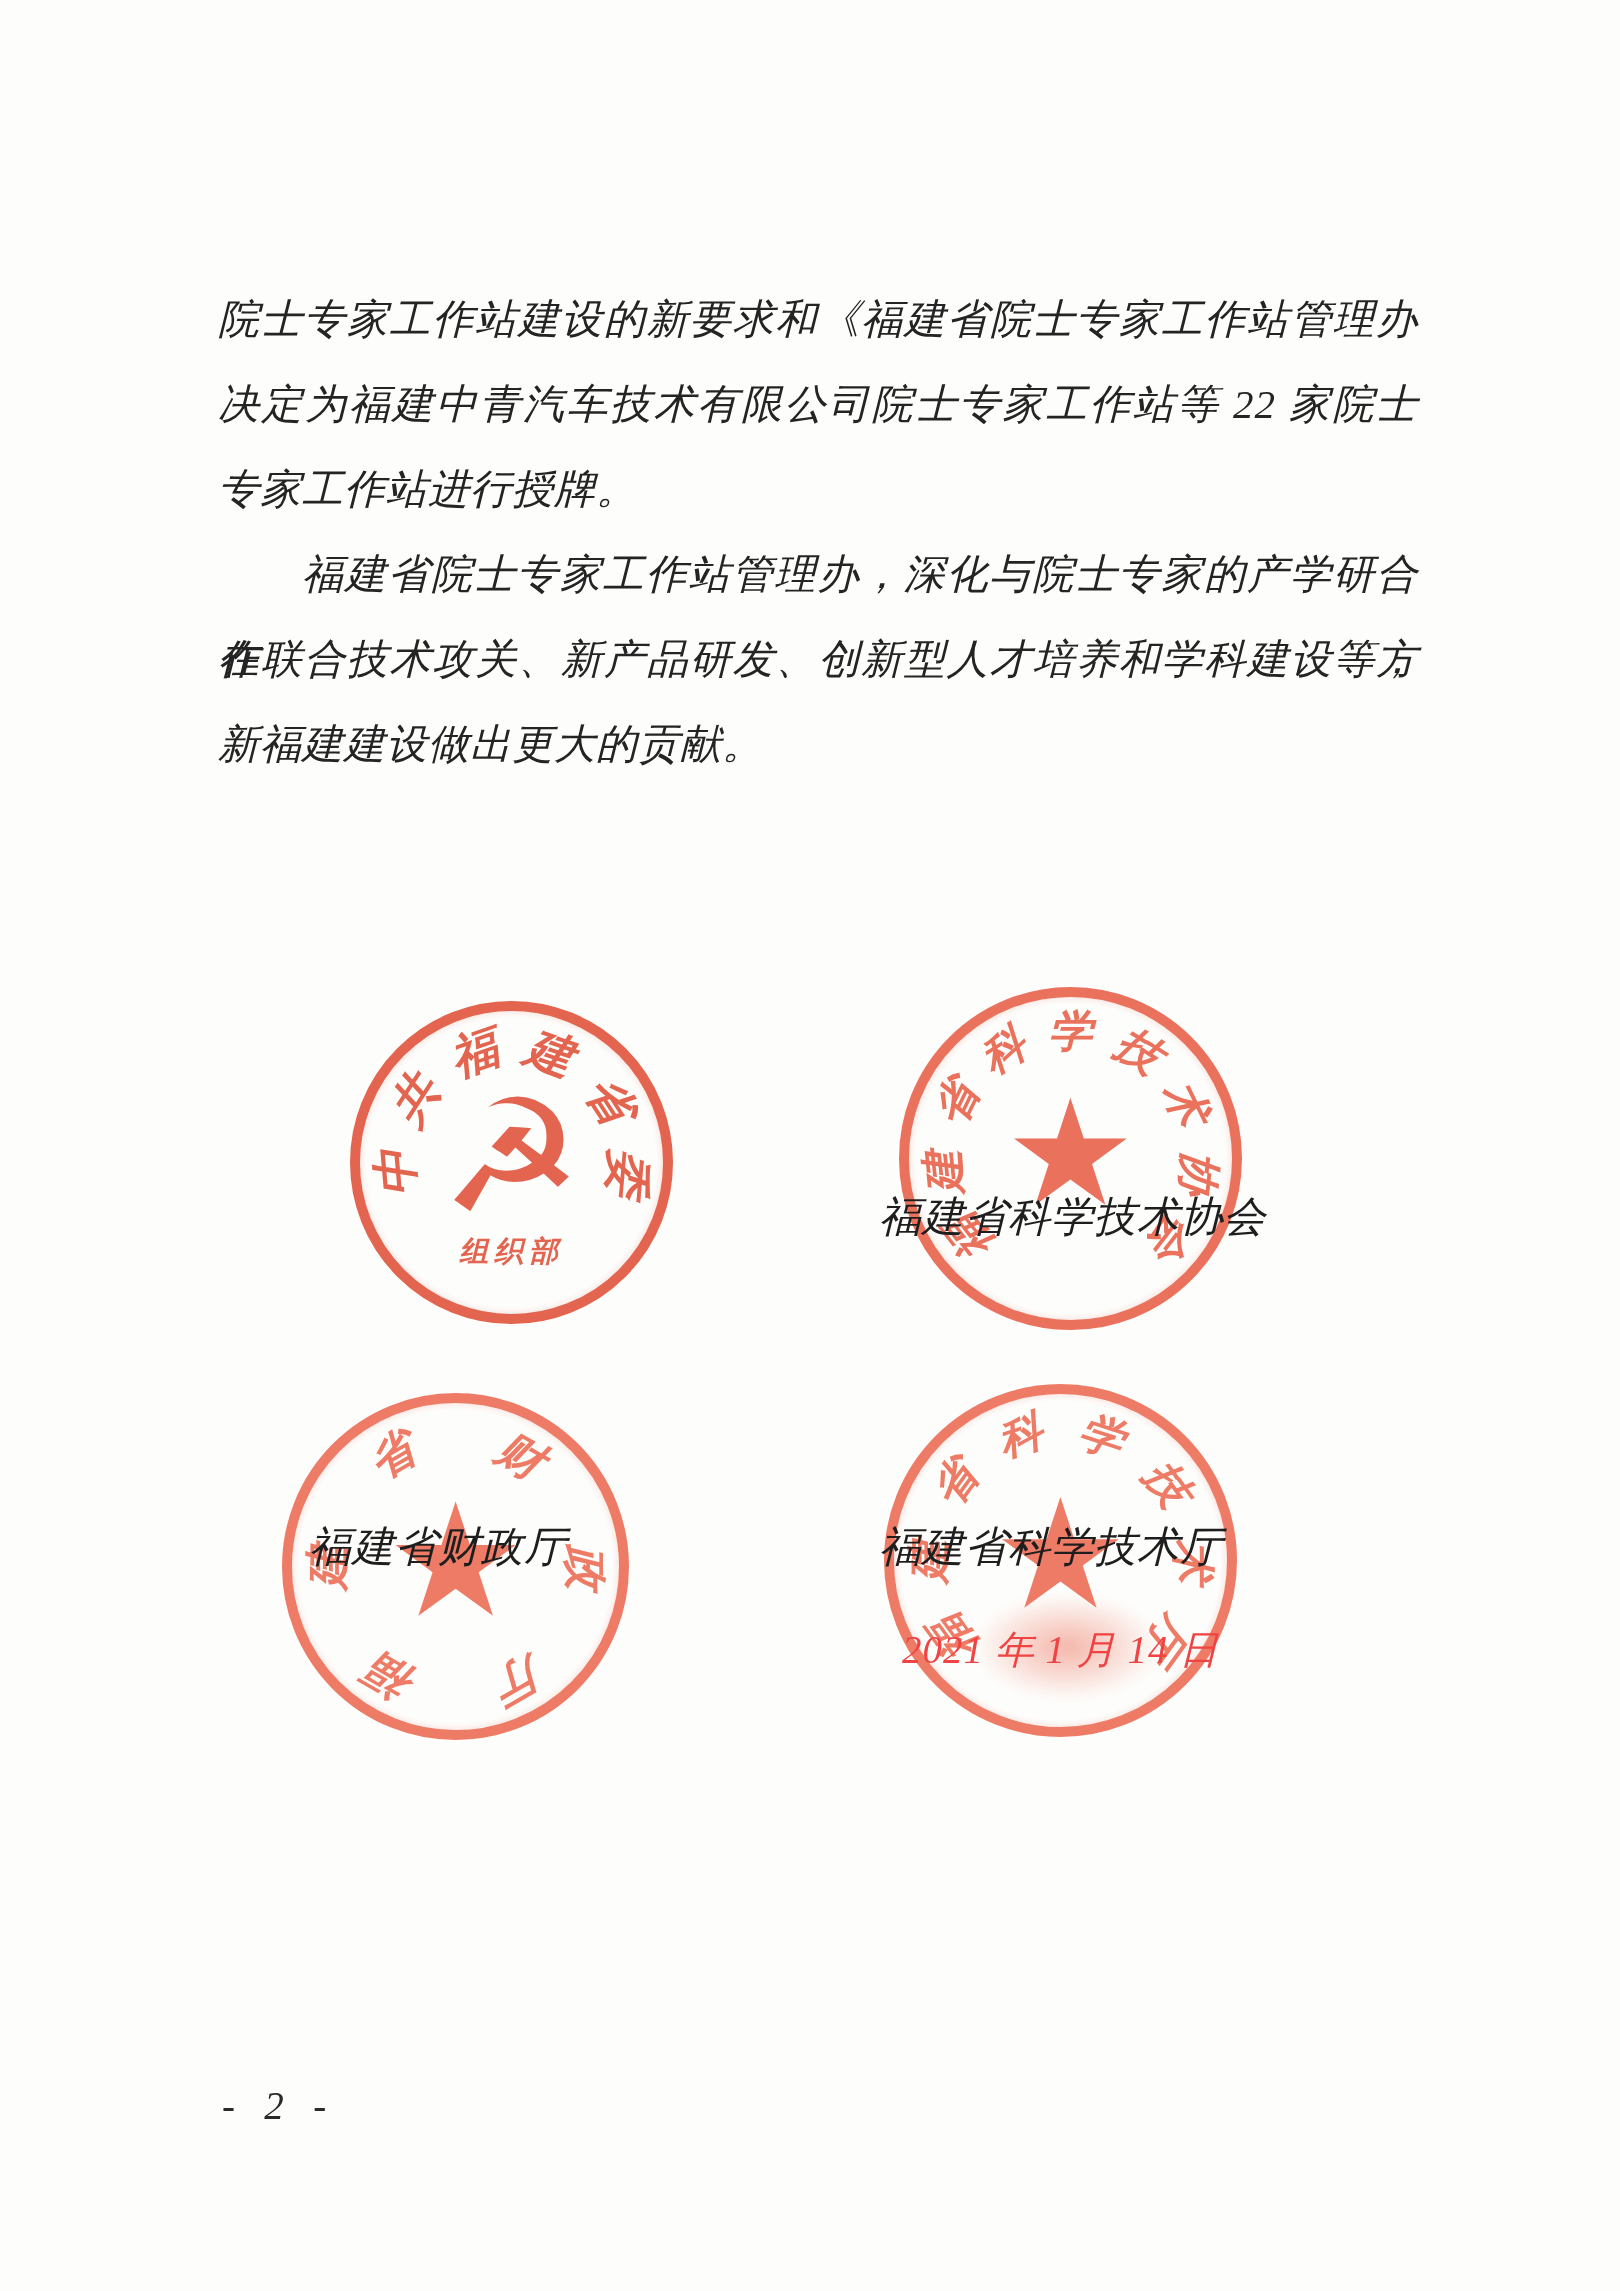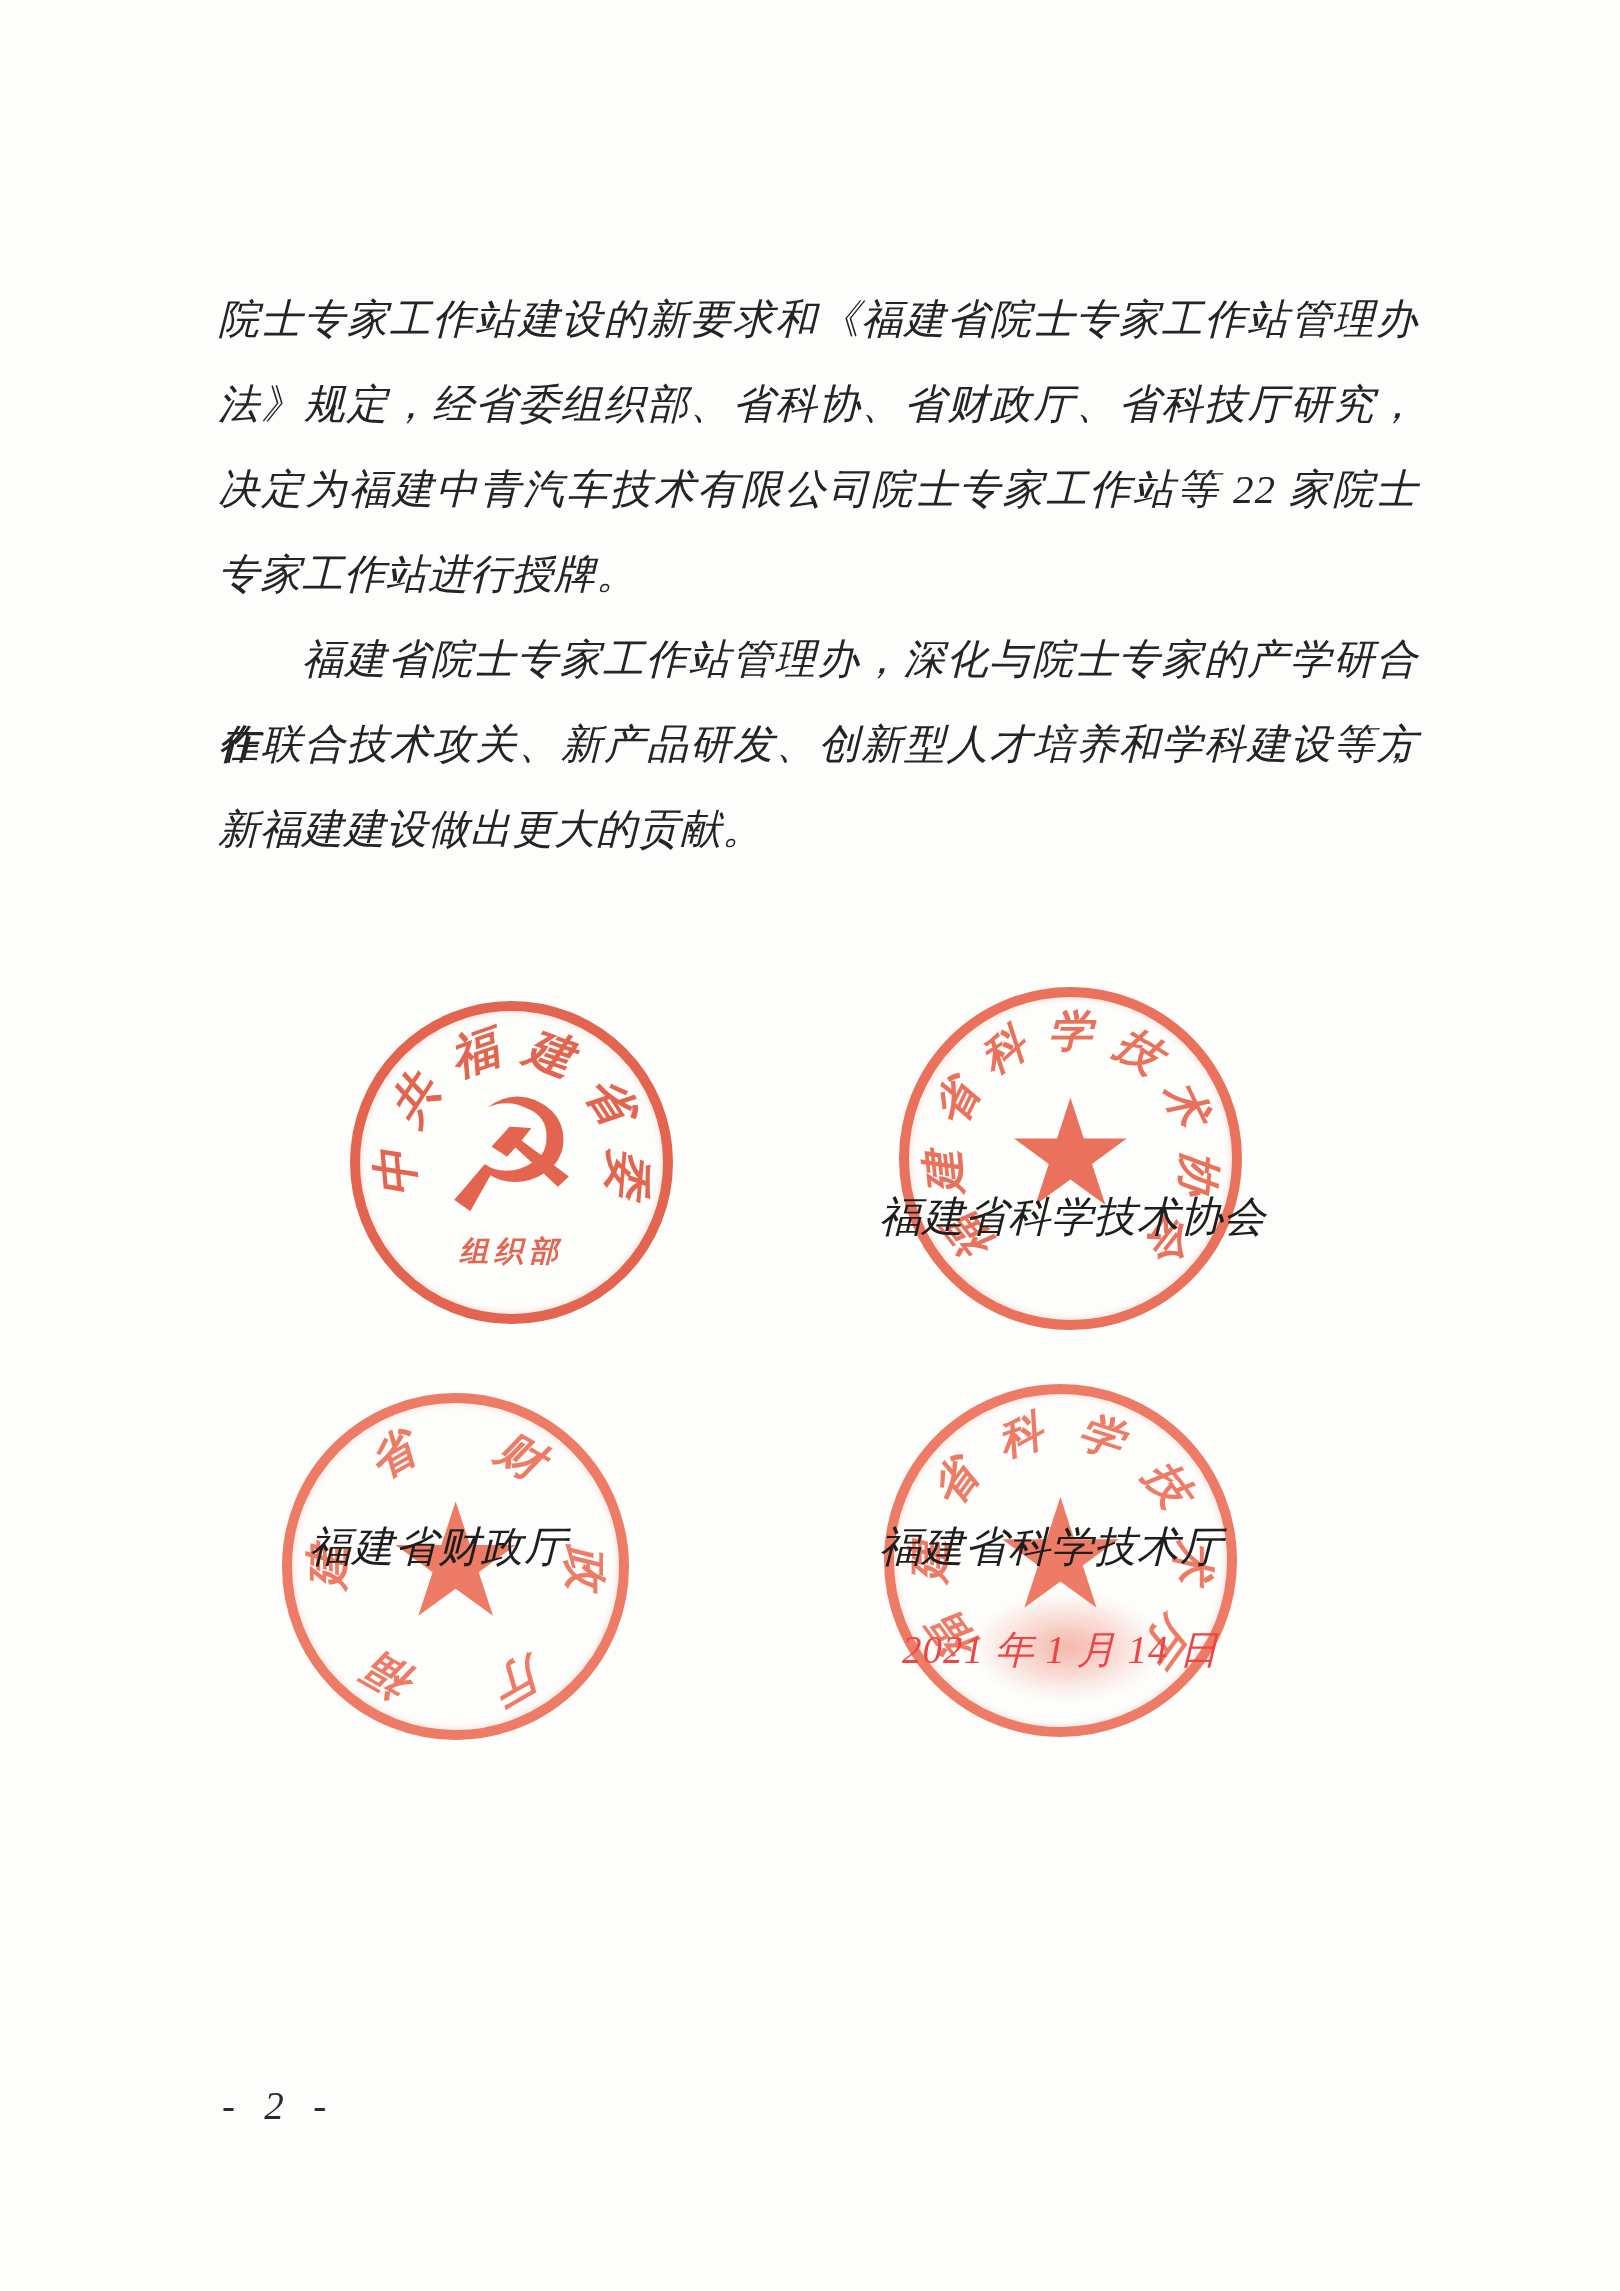--- a/index.html
+++ b/index.html
@@ -121,21 +121,20 @@
     line-height: 1;
   }
 </style>
 </head>
 <body>
 
 <div class="page">
 
   <div class="body-text">
       <div class="text-line justify">院士专家工作站建设的新要求和《福建省院士专家工作站管理办</div>
-      <div class="text-line justify">法》规定，经省委组织部、省科协、省财政厅、省科技厅研究，</div>
       <div class="text-line justify">决定为福建中青汽车技术有限公司院士专家工作站等 22 家院士</div>
       <div class="text-line">专家工作站进行授牌。</div>
       <div class="text-line indent justify">福建省院士专家工作站管理办，深化与院士专家的产学研合作，</div>
       <div class="text-line justify">在联合技术攻关、新产品研发、创新型人才培养和学科建设等方</div>
       <div class="text-line">新福建建设做出更大的贡献。</div>
     </div>
 
   <div class="seal" style="left: 350px; top: 1001px; width: 323px; height: 323px; border-color: rgb(224, 79, 56);">
       <span class="ring-char" style="color: rgb(224, 79, 56); font-size: 47px; transform: translate(-50%, -50%) rotate(-95deg) translateY(-116px);">中</span>
       <span class="ring-char" style="color: rgb(224, 79, 56); font-size: 47px; transform: translate(-50%, -50%) rotate(-57deg) translateY(-116px);">共</span>

